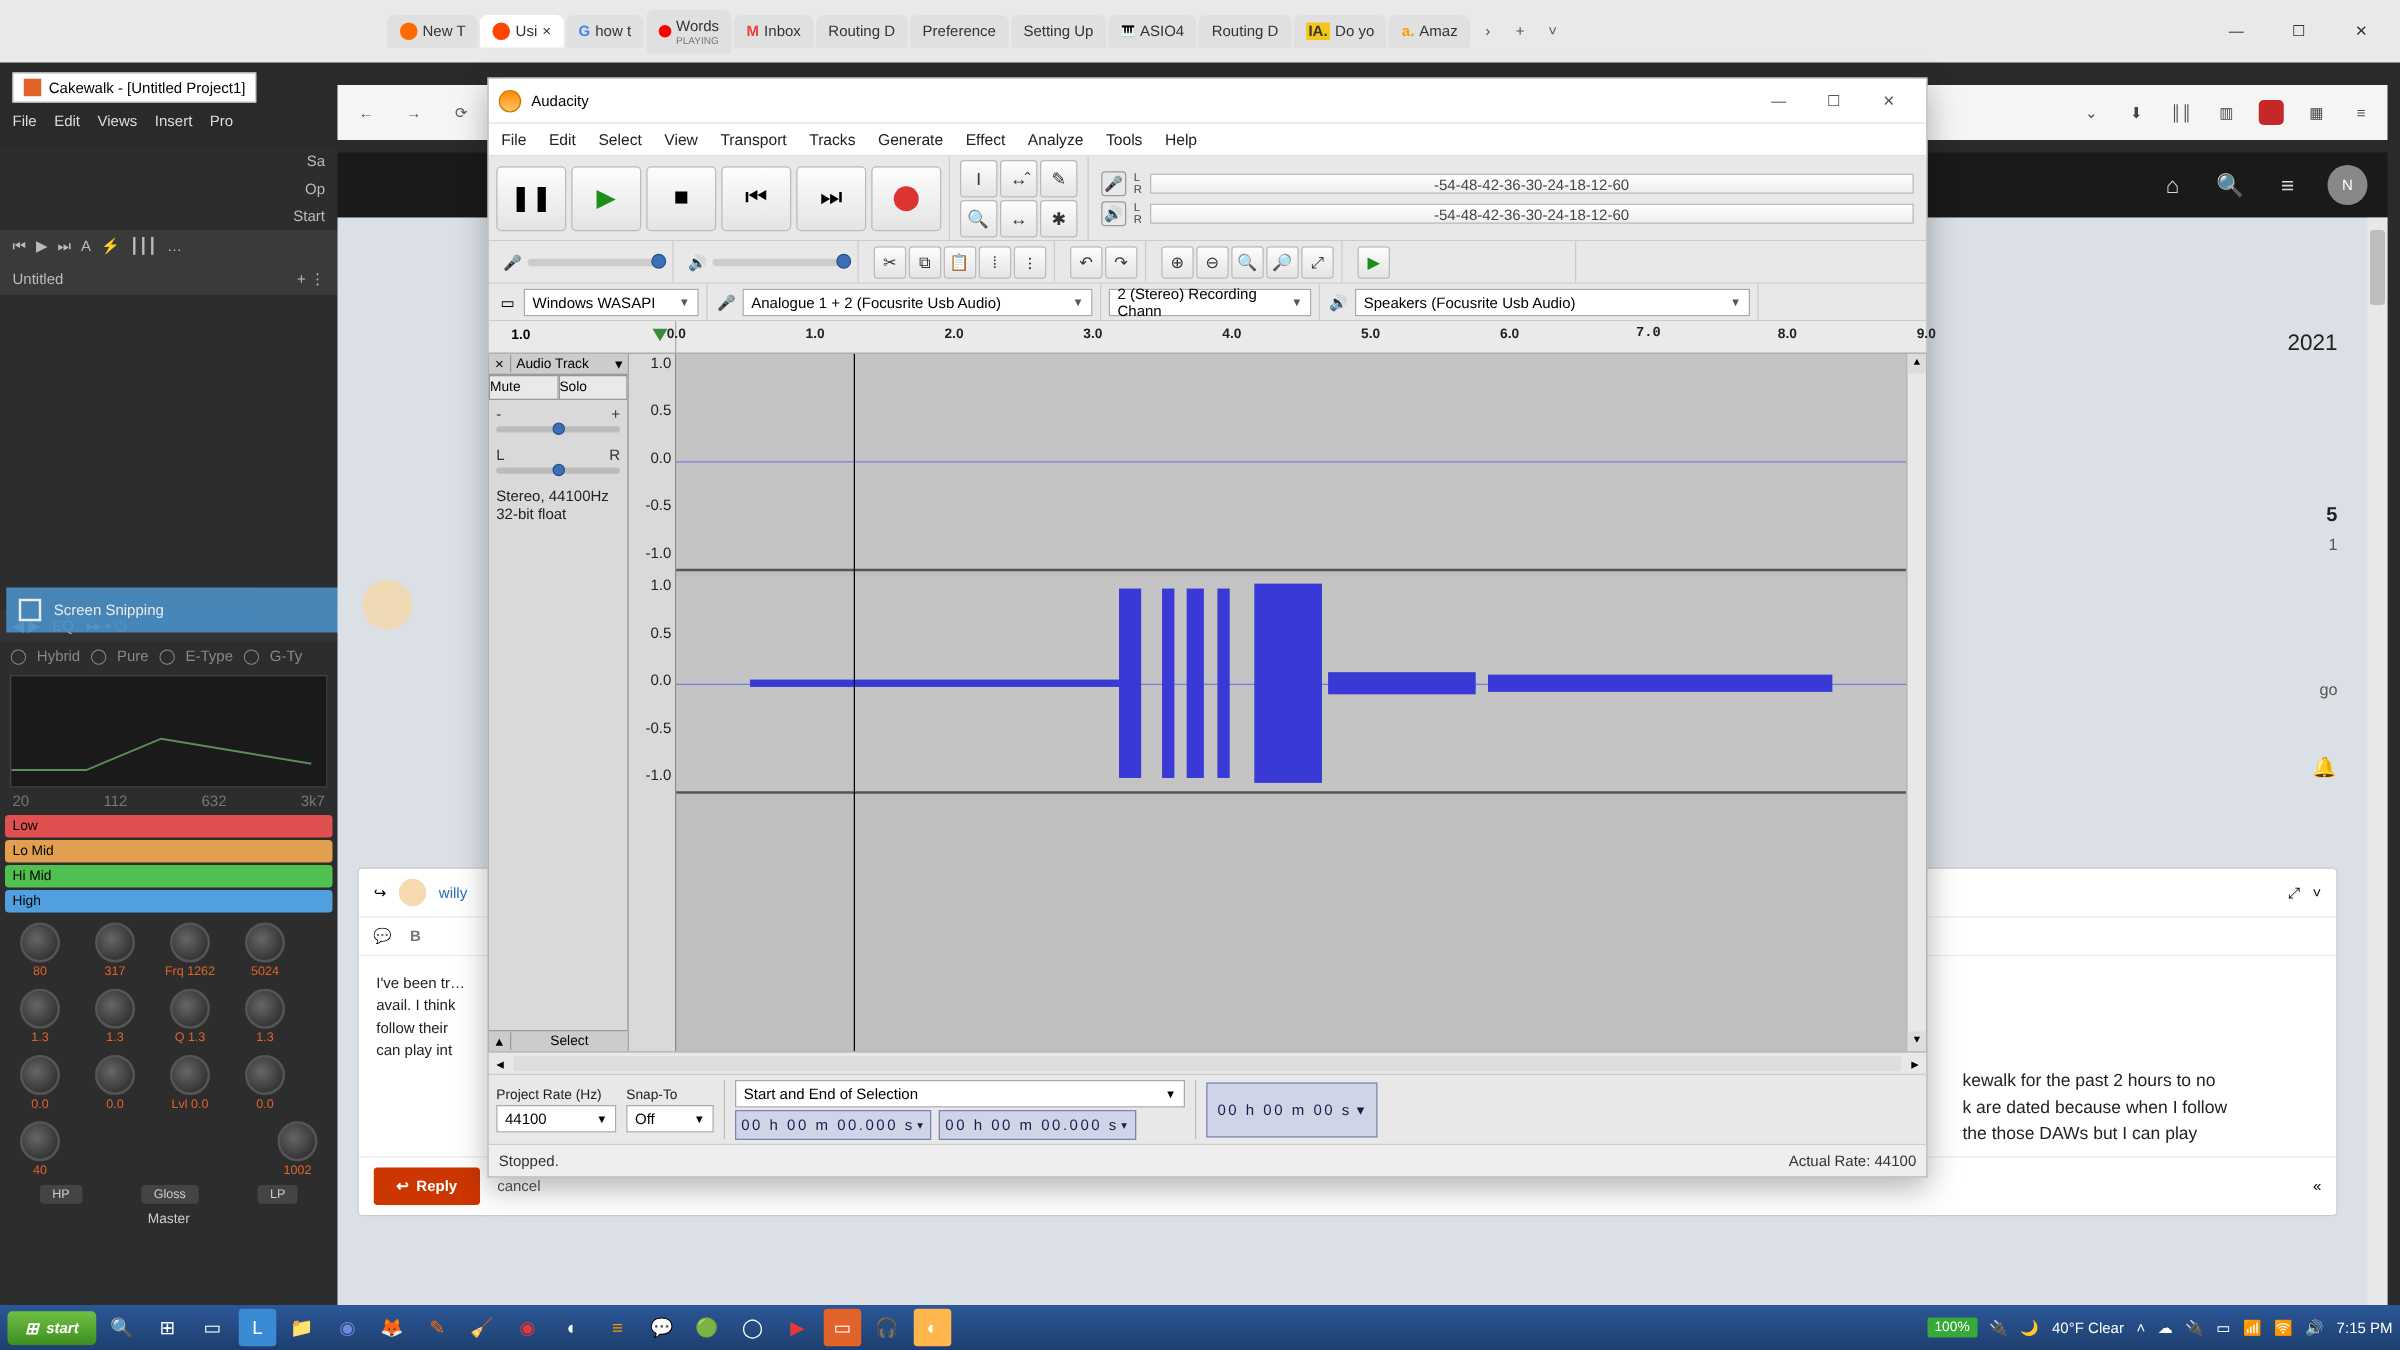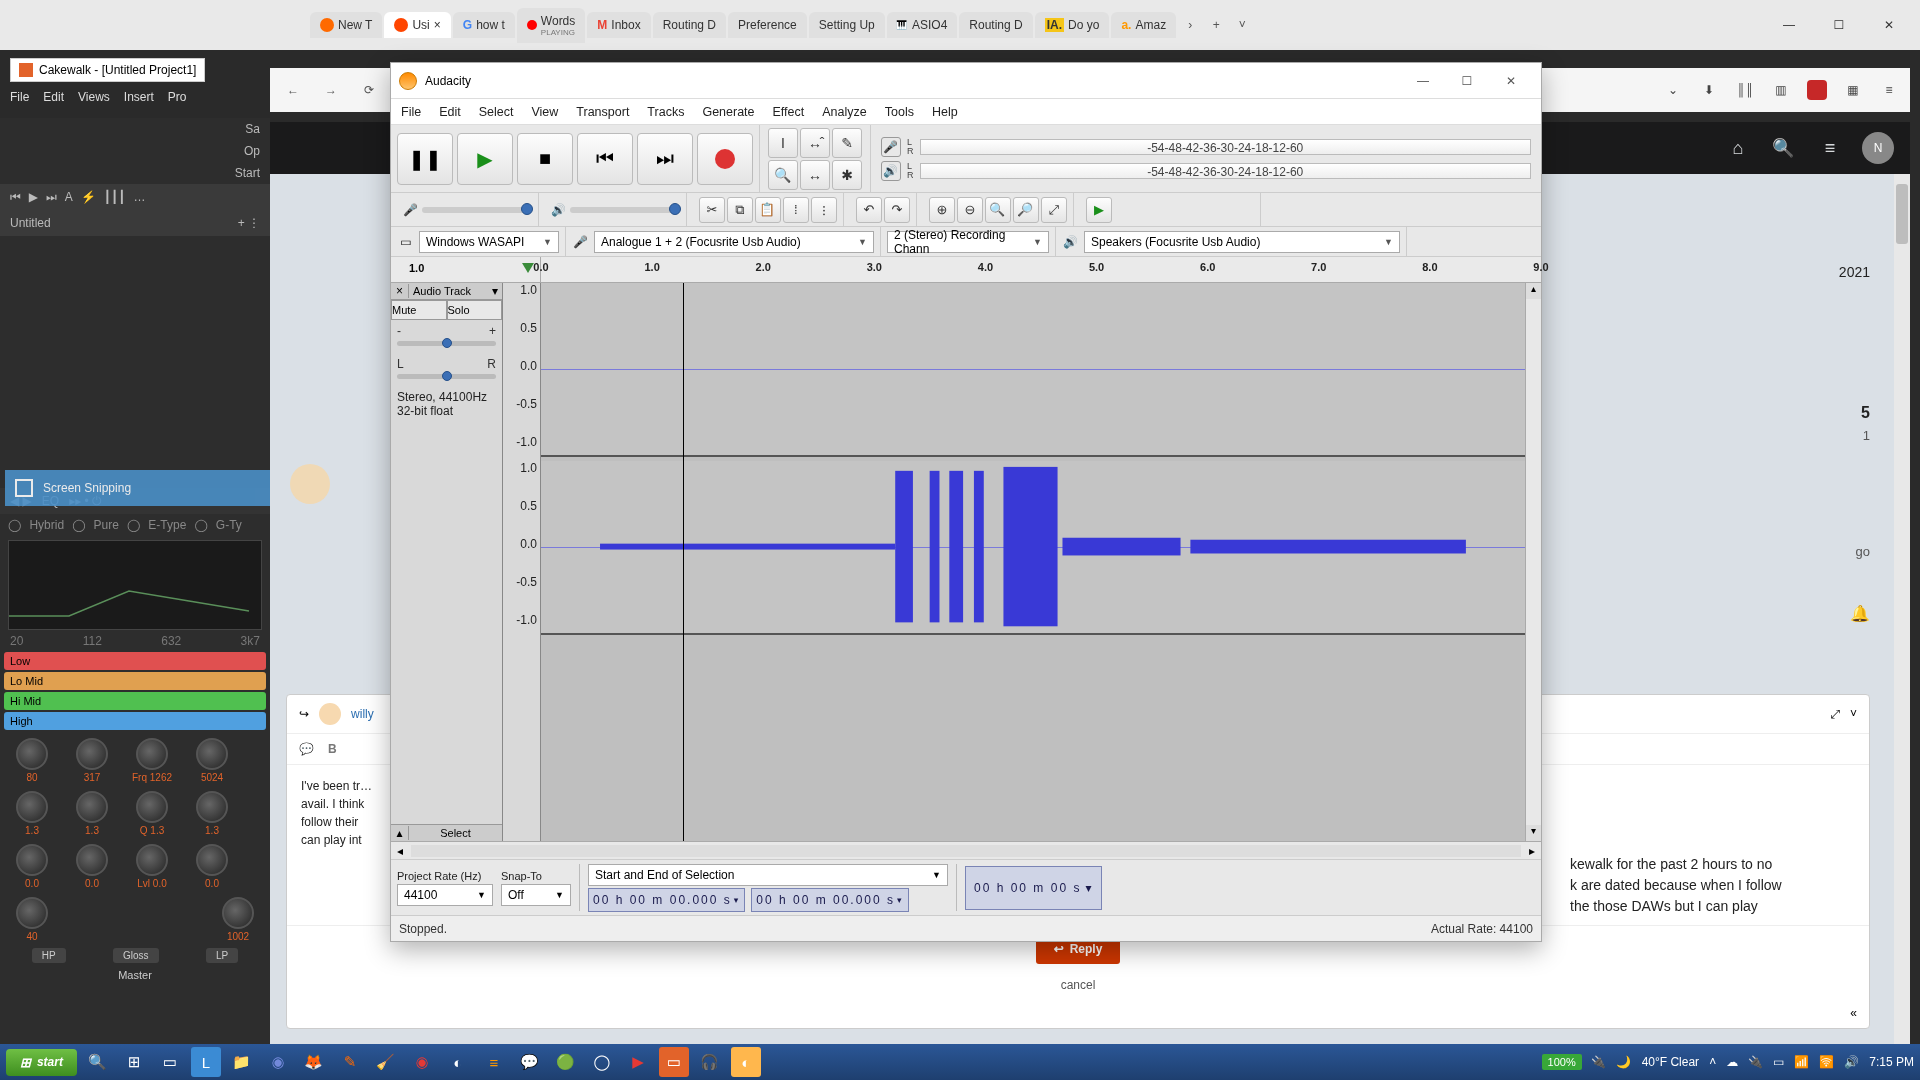--- a/index.html
+++ b/index.html
@@ -48,21 +48,21 @@
 .reddit-content { position:absolute; top:174px; left:270px; right:10px; bottom:36px; background:#dae0e6; overflow:hidden; }
 .scrollbar-fake { position:absolute; right:0; top:0; bottom:0; width:16px; background:#e8e8e8; }
 .scrollbar-fake .thumb { position:absolute; left:2px; right:2px; top:10px; height:60px; background:#bdbdbd; border-radius:3px; }
 
 
 .reply-card { position:absolute; left:16px; right:40px; top:520px; background:#fff; border:1px solid #ccc; border-radius:4px; }
 .reply-top { display:flex; gap:10px; padding:8px 12px; align-items:center; border-bottom:1px solid #eee; }
 .reply-top .av { width:22px; height:22px; border-radius:50%; background:#f7d9b0; }
 .reply-tools { display:flex; gap:14px; padding:8px 12px; border-bottom:1px solid #eee; color:#777; }
 .reply-body { padding:12px 14px; color:#222; line-height:1.5; min-height:160px; }
-.reply-foot { display:flex; gap:14px; align-items:center; padding:8px 12px; border-top:1px solid #eee;flex-direction:column; }
+.reply-foot { display:flex; gap:14px; align-items:center; padding:8px 12px; border-top:1px solid #eee; }
 .reply-foot .btn { background:#cc3600; color:#fff; padding:8px 18px; border-radius:3px; font-weight:600; }
 .reply-foot .cancel { color:#555; }
 .side-text { position:absolute; right:40px; top:680px; width:300px; color:#222; line-height:1.5; font-size:14px; }
 
 
 .aud { position:absolute; top:62px; left:390px; width:1152px; height:880px; background:#f0f0f0; border:1px solid #aaa; box-shadow:0 8px 24px rgba(0,0,0,.3); display:flex; flex-direction:column; }
 .aud-title { height:36px; background:#fff; display:flex; align-items:center; padding:0 8px; gap:8px; border-bottom:1px solid #ddd; }
 .aud-title .logo { width:18px;height:18px;border-radius:50%;background:linear-gradient(#ff8a00,#ffc46b);border:1px solid #cc7a00;position:relative; }
 .aud-title .winbtns { margin-left:auto; display:flex; }
 .aud-title .winbtns span { width:44px;height:30px;display:flex;align-items:center;justify-content:center;color:#555; }
@@ -396,21 +396,21 @@
   <div style="flex:1"></div>
   <div class="ico">⌂</div>
   <div class="ico">🔍</div>
   <div class="ico">≡</div>
   <div class="avatar">
       <div style="text-align:center;line-height:32px;color:#fff">N</div>
     </div>
 </div>
 
 <div class="reddit-content">
-  <div style="position:absolute;right:40px;top:90px;color:#222;font-size:14px">2021</div>
+  <div style="position:absolute;right:40px;top:90px;color:#222;font-size:18px">2021</div>
   <div style="position:absolute;right:40px;top:230px;color:#222;font-size:16px;font-weight:600">5</div>
   <div style="position:absolute;right:40px;top:254px;color:#555;font-size:13px">1</div>
   <div style="position:absolute;right:40px;top:370px;color:#555;font-size:13px">go</div>
   <div style="position:absolute;right:40px;top:430px;color:#d4a017;font-size:16px">🔔</div>
 
   <div style="position:absolute;left:20px;top:290px;width:40px;height:40px;border-radius:50%;background:#f0d9b5;"></div>
 
   <div class="reply-card">
     <div class="reply-top">
       <span>↪</span>
@@ -594,21 +594,21 @@
         <span style="position:absolute;left:18px;top:5px;font-size:11px;font-weight:600">1.0</span>
       </div>
     <div class="ruler-scale" id="rscale">
         <span class="n" style="left: 0%; transform: translateX(-50%);">0.0</span>
         <span class="n" style="left: 11.1111%; transform: translateX(-50%);">1.0</span>
         <span class="n" style="left: 22.2222%; transform: translateX(-50%);">2.0</span>
         <span class="n" style="left: 33.3333%; transform: translateX(-50%);">3.0</span>
         <span class="n" style="left: 44.4444%; transform: translateX(-50%);">4.0</span>
         <span class="n" style="left: 55.5556%; transform: translateX(-50%);">5.0</span>
         <span class="n" style="left: 66.6667%; transform: translateX(-50%);">6.0</span>
-        <span class="n" style="left: 77.7778%; transform: translateX(-50%);">7.0</span>
+        <span class="n" style="left: 77.7778%; transform: translateX(-50%); font-family: Liberation Mono, monospace;">7.0</span>
         <span class="n" style="left: 88.8889%; transform: translateX(-50%);">8.0</span>
         <span class="n" style="left: 100%; transform: translateX(-50%);">9.0</span>
       </div>
   </div>
 
   <div class="aud-trackarea">
     <div class="trackpanel">
       <div class="tp-head">
           <div class="x">×</div>
           <div class="nm">Audio Track</div>

